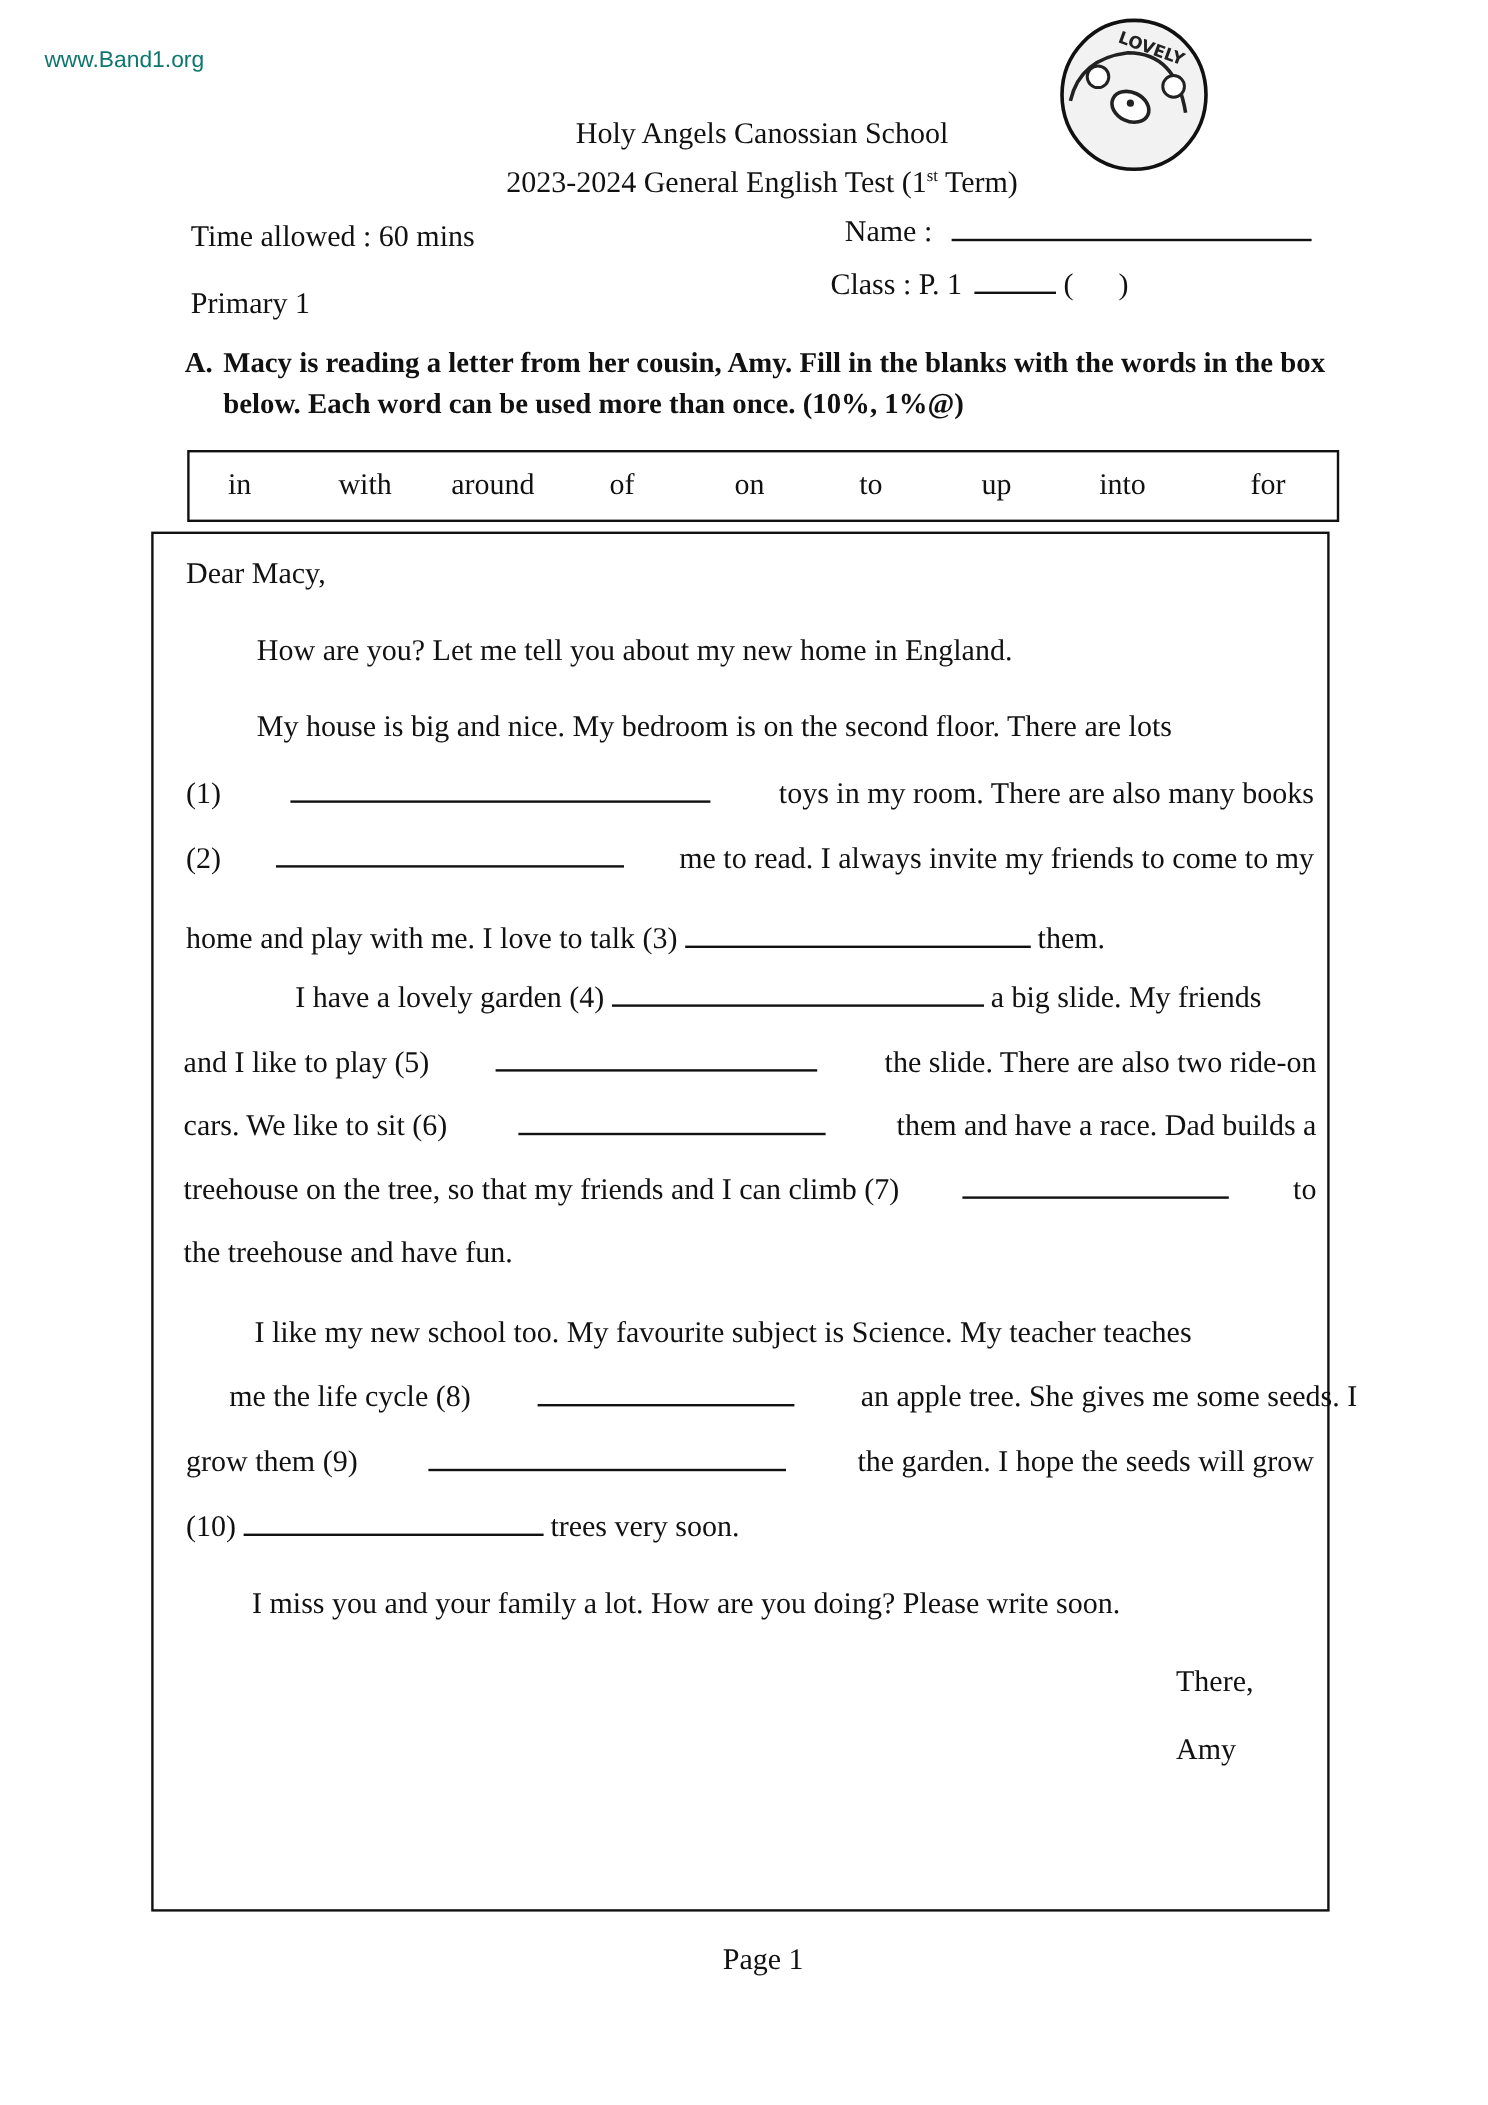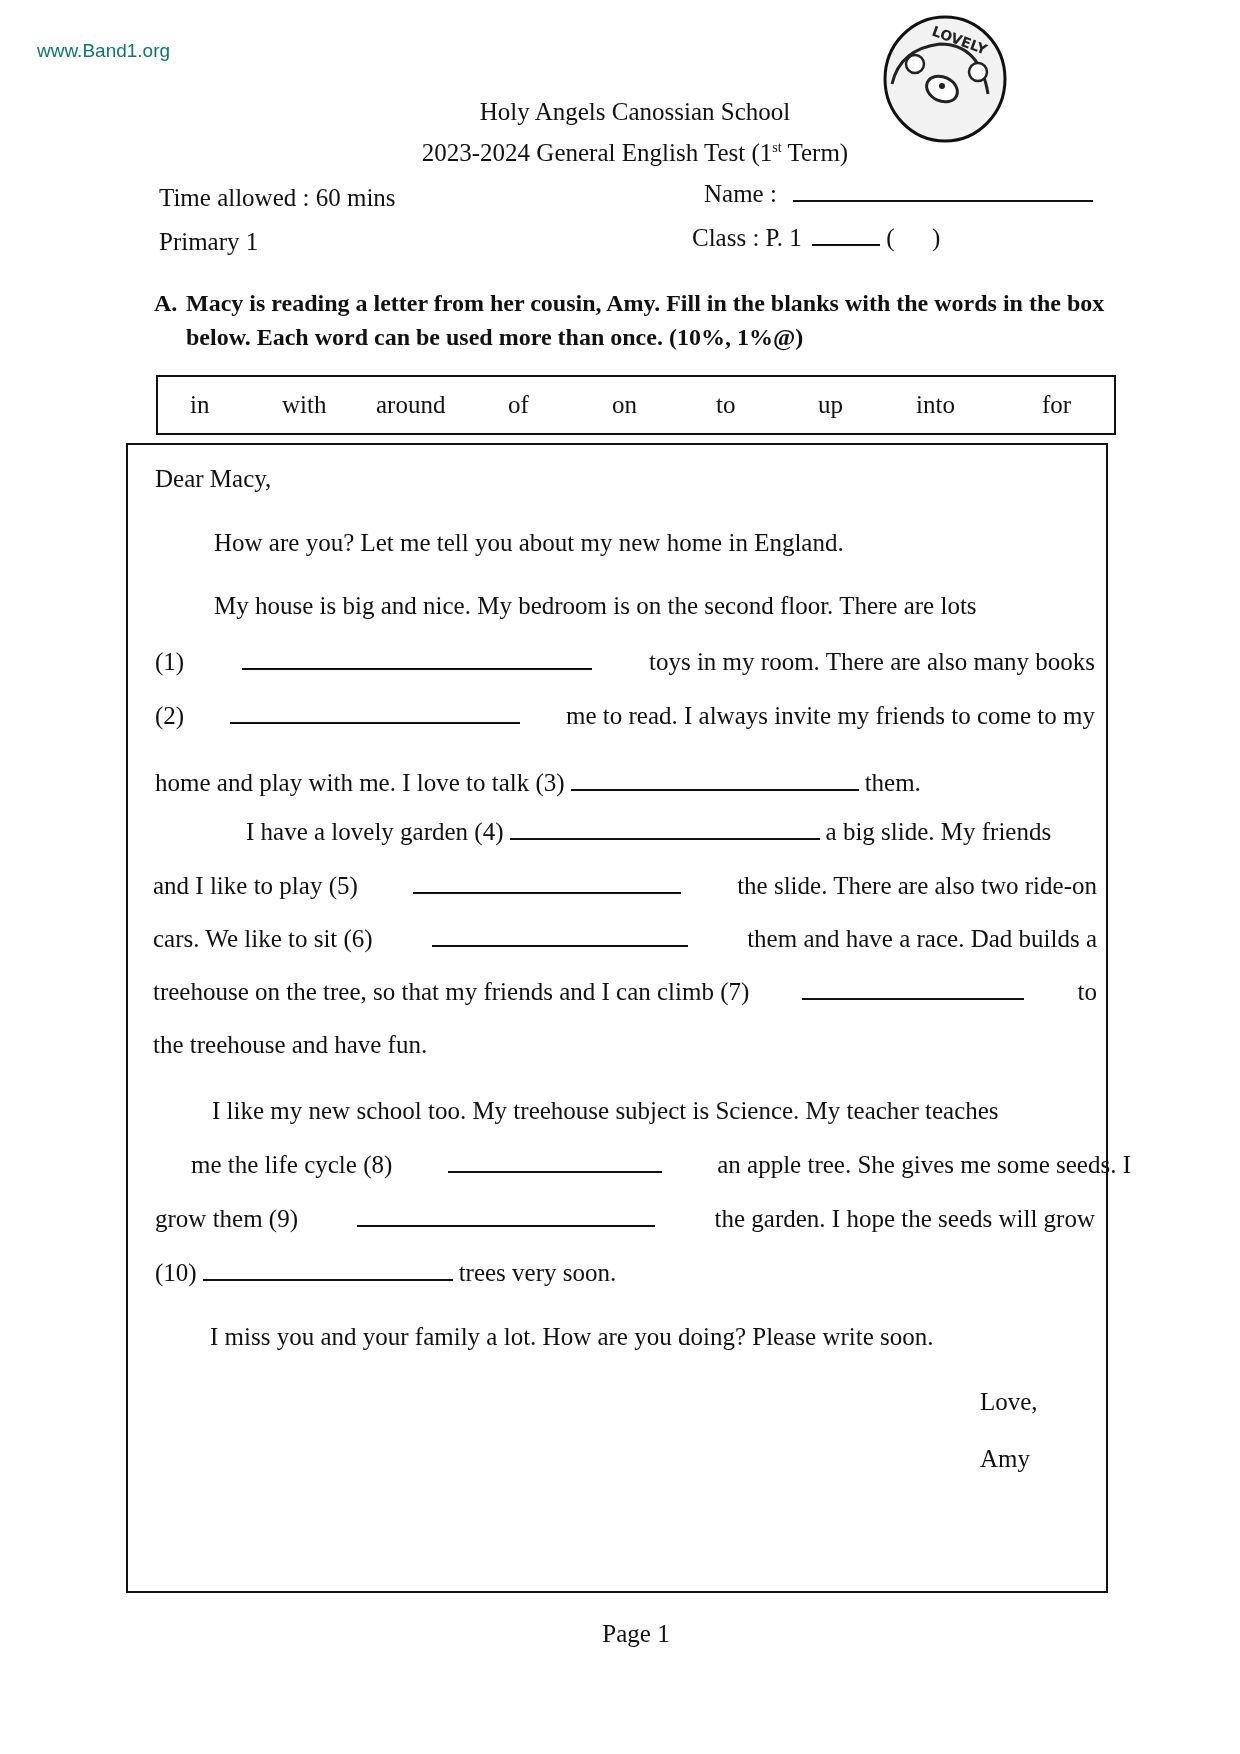--- a/index.html
+++ b/index.html
@@ -35,21 +35,21 @@
   <circle cx="98" cy="58" r="9" fill="#fff" stroke="#222" stroke-width="2.5"></circle>
   <ellipse cx="62" cy="75" rx="16" ry="12" fill="#fff" stroke="#222" stroke-width="3" transform="rotate(25 62 75)"></ellipse>
   <circle cx="62" cy="72" r="3" fill="#222"></circle>
   <text x="52" y="24" font-size="14" font-family="DejaVu Sans, sans-serif" font-weight="bold" fill="#222" transform="rotate(20 60 20)">LOVELY</text>
 </svg>
 
 <div class="abs center-line school">Holy Angels Canossian School</div>
 <div class="abs center-line test"><span>2023-2024 General English Test (1</span><sup style="font-size:14px">st</sup><span> Term)</span></div>
 
 <div class="abs meta" style="left:159px; top:184px;">Time allowed : 60 mins</div>
-<div class="abs meta" style="left:159px; top:228px;">Primary 1</div>
+<div class="abs meta" style="left:159px; top:240px;">Primary 1</div>
 
 <div class="abs meta" style="left:704px; top:180px;">
   <span>Name :</span>
   <span class="blank-line" style="width:300px; margin-left:10px;"></span>
 </div>
 <div class="abs meta" style="left:692px; top:224px;">
   <span>Class  : P. 1</span>
   <span class="blank-line" style="width:68px; margin-left:4px;"></span>
   <span style="white-space:pre">(      )</span>
 </div>
@@ -106,34 +106,34 @@
     <span class="fill" style="width:256px"></span>
     <span>them and have a race. Dad builds a</span>
   </div>
   <div class="ln justify" style="left:25px; top:533px; width:944px;">
     <span>treehouse on the tree, so that my friends and I can climb (7)</span>
     <span class="fill" style="width:222px"></span>
     <span>to</span>
   </div>
   <div class="ln" style="left:25px; top:586px;">the treehouse and have fun.</div>
 
-  <div class="ln" style="left:84px; top:652px;">I like my new school too. My treehouse subject is Science. My teacher teaches</div>
+  <div class="ln" style="left:84px; top:652px;">I like my new school too. My favourite subject is Science. My teacher teaches</div>
   <div class="ln justify" style="left:27px; top:706px;margin-left:36px;">
     <span>me the life cycle (8)</span>
     <span class="fill" style="width:214px"></span>
     <span>an apple tree. She gives me some seeds. I</span>
   </div>
   <div class="ln justify" style="left:27px; top:760px;">
     <span>grow them (9)</span>
     <span class="fill" style="width:298px"></span>
     <span>the garden. I hope the seeds will grow</span>
   </div>
   <div class="ln" style="left:27px; top:814px;">
     <span>(10)</span><span class="fill" style="width:250px"></span><span>trees very soon.</span>
   </div>
 
   <div class="ln" style="left:82px; top:878px;">I miss you and your family a lot. How are you doing? Please write soon.</div>
 
-  <div class="ln" style="left:852px; top:943px;">Love,</div>
+  <div class="ln" style="left:852px; top:943px;">There,</div>
   <div class="ln" style="left:852px; top:1000px;">Amy</div>
 </div>
 
 <div class="abs page">Page 1</div>
 
 </body></html>

